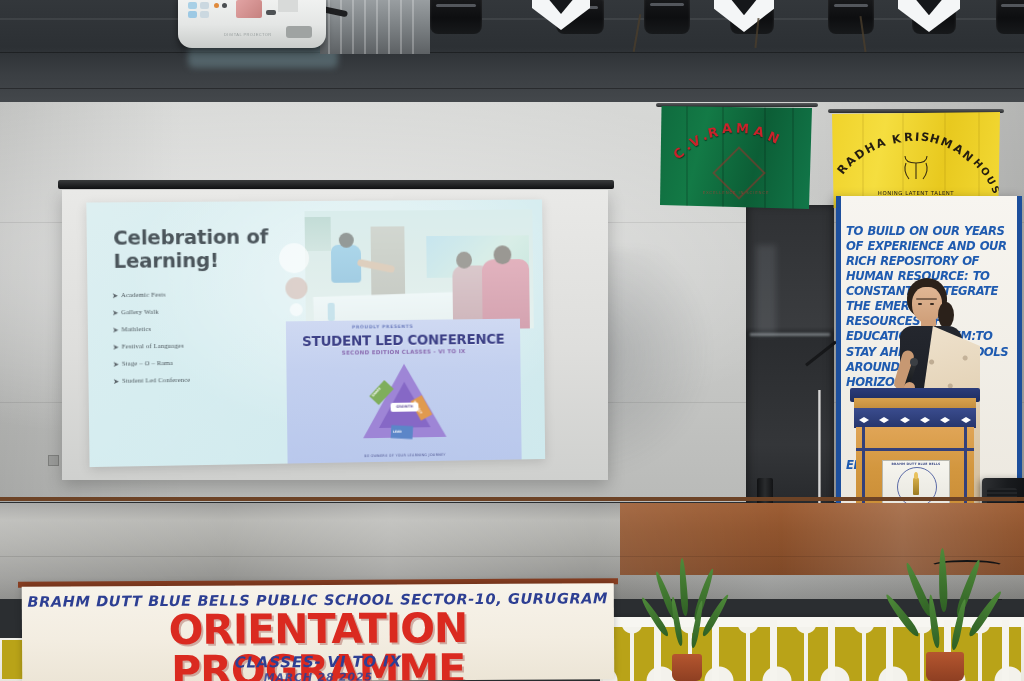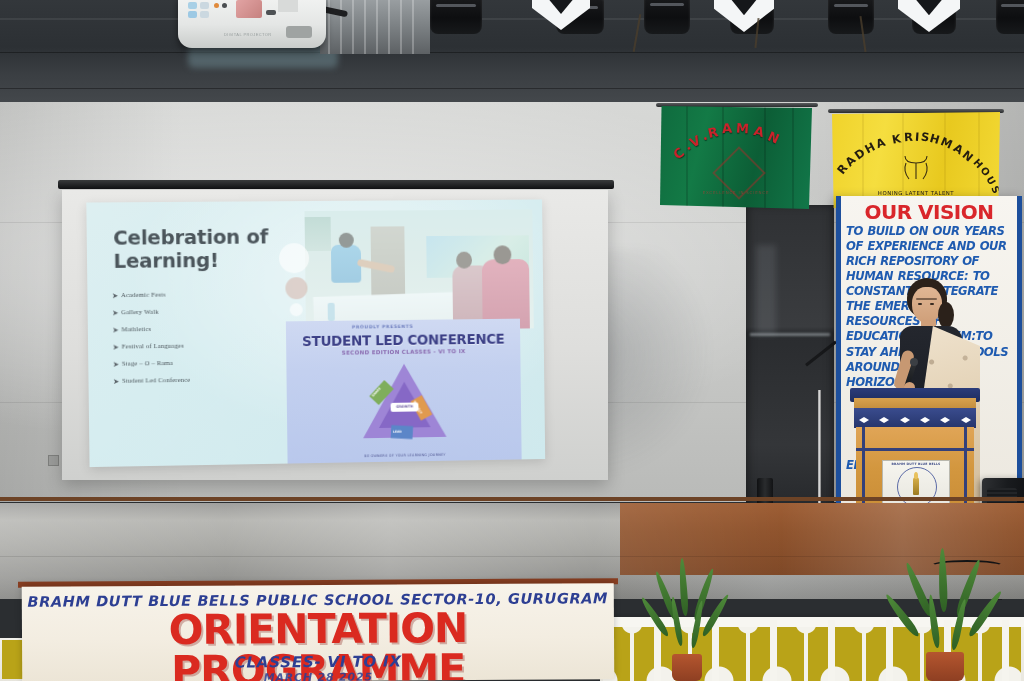--- a/index.html
+++ b/index.html
@@ -539,21 +539,20 @@
     </div>
     <div class="by-emb">
       <svg viewBox="0 0 36 26" width="36" height="26">
         <path d="M18 25 L18 9 M18 9 C10 9 7 6 7 2 M18 9 C26 9 29 6 29 2 M11 25 C7 20 6 14 8 9 M25 25 C29 20 30 14 28 9" stroke="#3a2f12" stroke-width="1.1" fill="none"></path>
       </svg>
     </div>
     <div class="by-sub">HONING LATENT TALENT</div>
   </div>
 
   <div class="vision">
-    <div class="vision-hd">OUR VISION</div>
     <div class="vision-body">TO BUILD ON OUR YEARS OF EXPERIENCE AND OUR RICH REPOSITORY OF HUMAN RESOURCE: TO CONSTANTLY INTEGRATE THE EMERGENT RESOURCES OF EDUCATION SYSTEM:TO STAY AHEAD OF SCHOOLS AROUND TO OTHER HORIZONS</div>
     <div class="vision-tail">EDUCATION</div>
   </div>
 
   <div class="person">
     <div class="p-hair"></div>
     <div class="p-face"></div>
     <div class="p-bun"></div>
     <div class="p-brow"></div>
     <div class="p-eye" style="left:38px;top:25px"></div>

